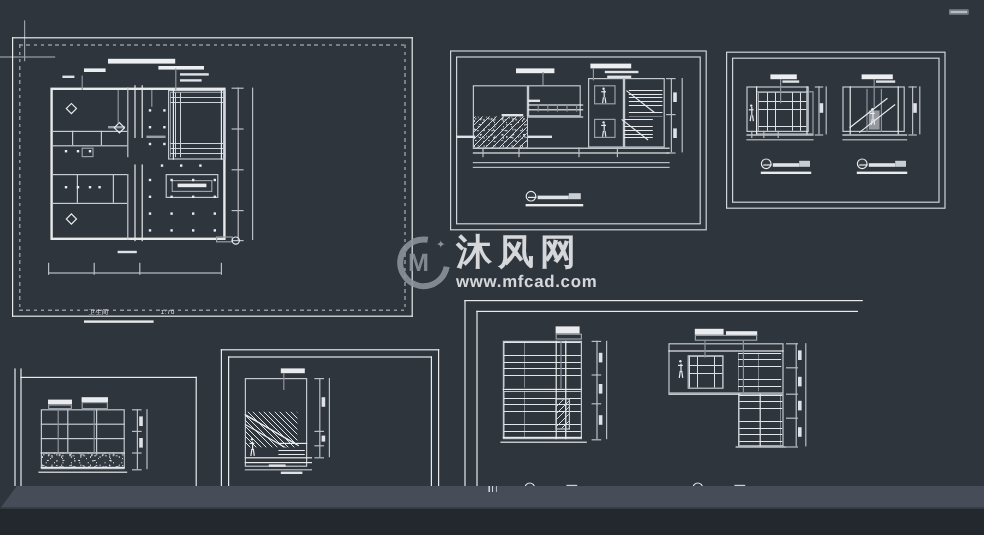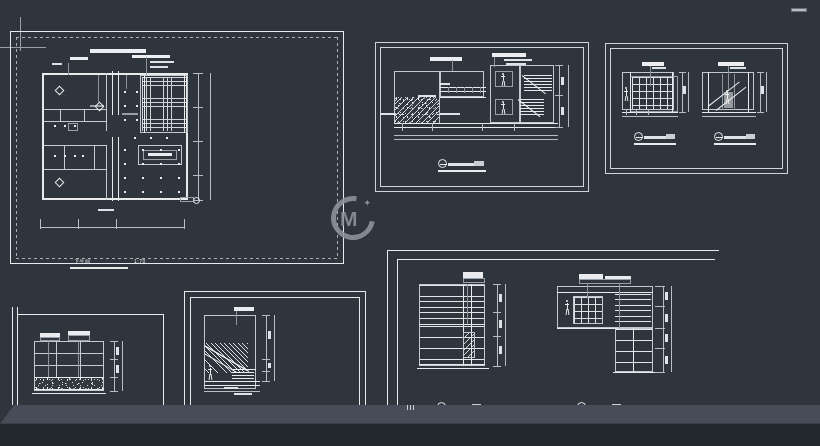--- a/index.html
+++ b/index.html
@@ -618,20 +618,24 @@
       <div class="rule" style="width:44px;"></div>
     </div>
   </div>
 
   <div id="watermark" style="left:331px;top:196px;">
     <div class="wm-logo">
       <div class="ring"></div>
       <div class="mletter">M</div>
       <div class="spark">✦</div>
     </div>
+    <div class="wm-right">
+      <div class="wm-cn">沐风网</div>
+      <div class="wm-url">www.mfcad.com</div>
+    </div>
   </div>
 
   <div id="topright-handle"></div>
   <div id="bottom-bar-upper">
     <div class="corner"></div>
     <div class="grip"></div>
   </div>
   <div id="bottom-bar"></div>
 
 </div>

